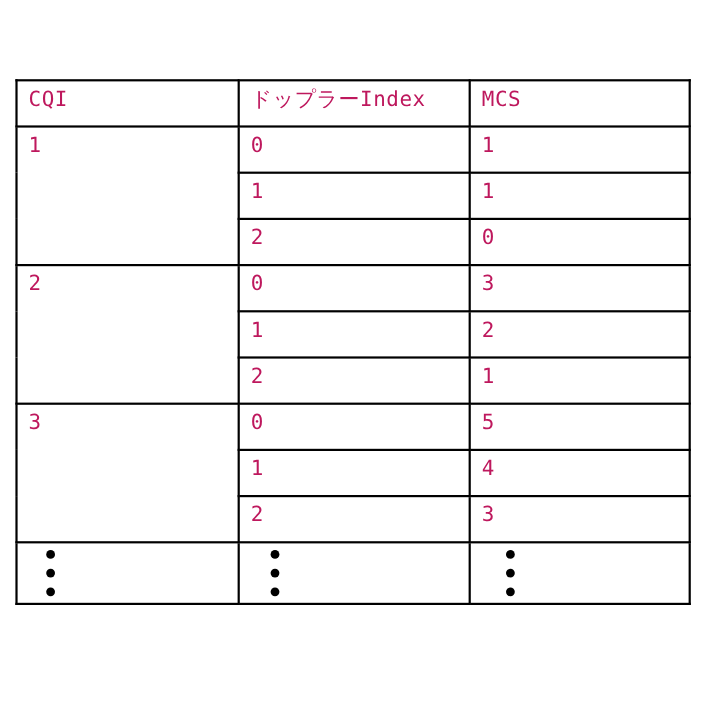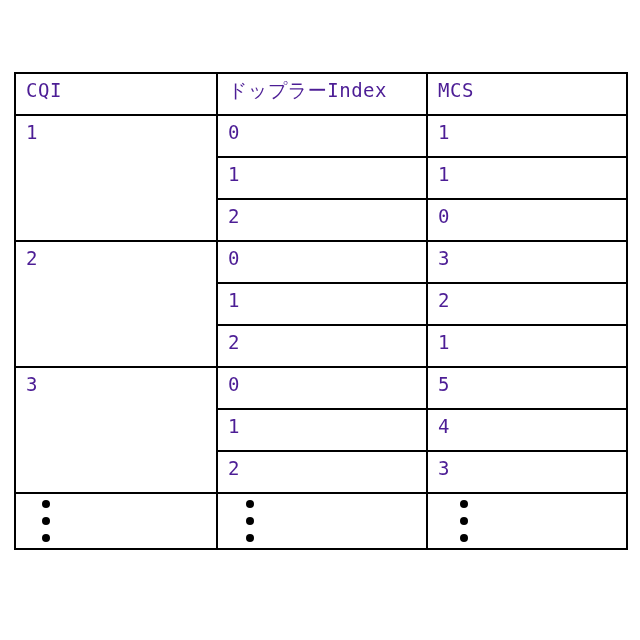--- a/index.html
+++ b/index.html
@@ -29,21 +29,21 @@
     border-collapse: collapse;
     width: 612px;
     table-layout: fixed;
   }
   table.doc-table td {
     border: 2px solid #000000;
     vertical-align: top;
     padding: 6px 0 6px 10px;
     font-size: 19px;
     line-height: 1.1;
-    color: #4c1d95;
+    color: #be185d;
     height: 28px;
     font-family: "DejaVu Sans Mono", monospace;
     letter-spacing: 0.5px;
   }
   col.c-cqi { width: 202px; }
   col.c-dop { width: 210px; }
   col.c-mcs { width: 200px; }
 
   td.cqi-cell {
     font-family: "DejaVu Sans Mono", monospace;

